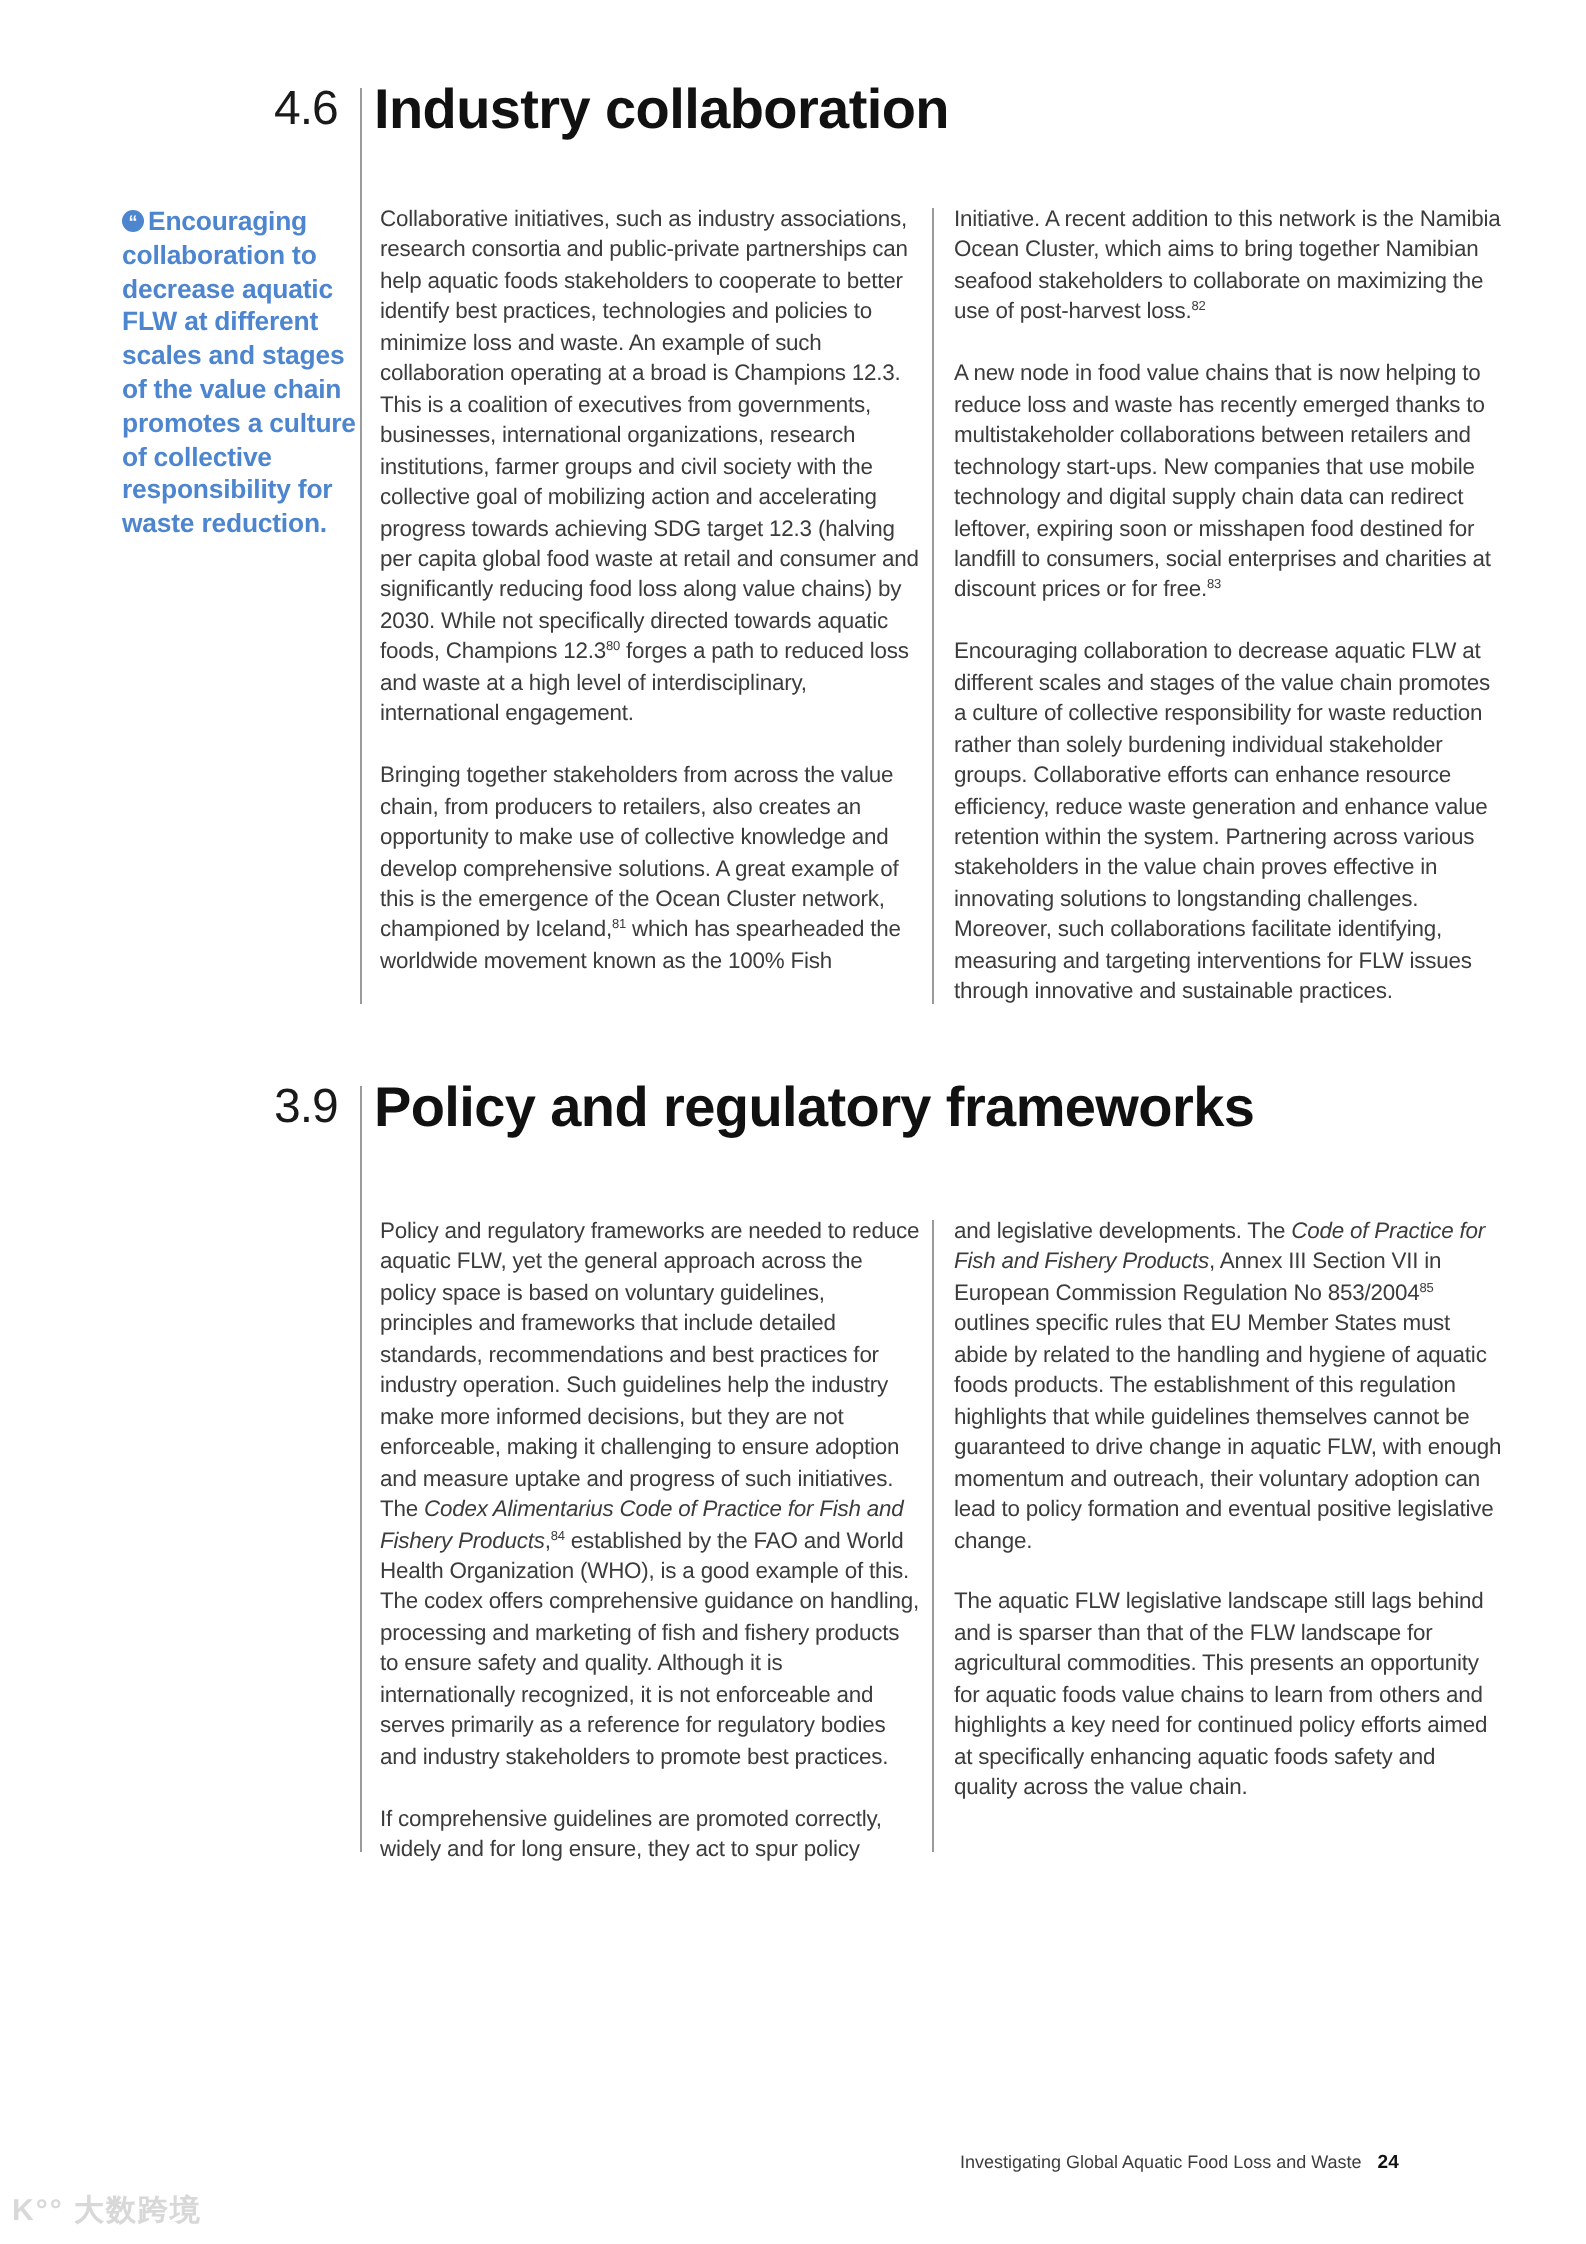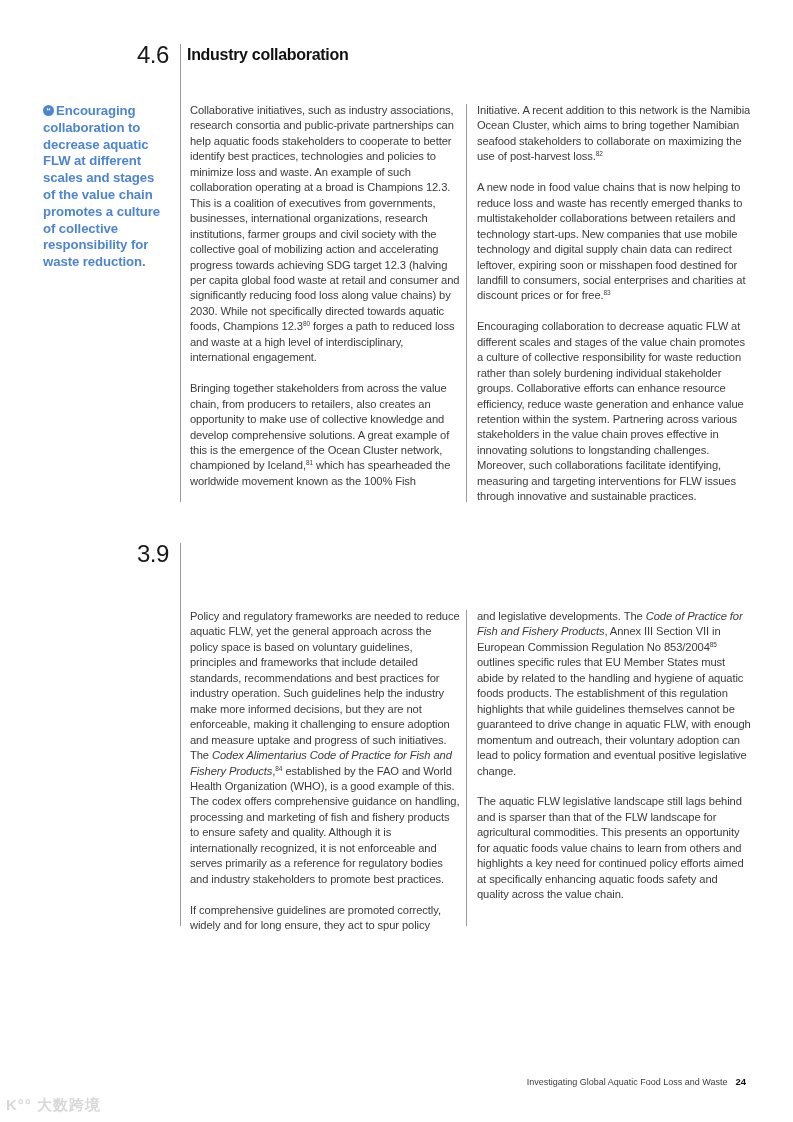--- a/index.html
+++ b/index.html
@@ -10,46 +10,46 @@
   .section-head {
     position: absolute; left: 0; width: 793px; height: 40px; padding-left: 24px;
   }
   .sec-num {
     position: absolute; left: 137px; top: 0;
     font-size: 24px; font-weight: normal; color: #1a1a1a;
     letter-spacing: -0.5px; line-height: 34px;
   }
   .sec-title {
     position: absolute; left: 187px; top: 0;
-    font-size: 16px; font-weight: bold; color: #111111;
+    font-size: 28px; font-weight: bold; color: #111111;
     letter-spacing: -0.3px; line-height: 34px; white-space: nowrap;
   }
   .vline {
     position: absolute; width: 1px; background: #9a9a9a;
   }
   .col {
     position: absolute; font-size: 11.2px; line-height: 15.45px; color: #3c3c3c;
     letter-spacing: -0.1px;
   }
   .col p { margin: 0 0 15.45px 0; }
   .col p:last-child { margin-bottom: 0; }
   .col sup { font-size: 6.5px; vertical-align: 4px; line-height: 0; }
   .col i { font-style: italic; }
   .pullquote {
-    position: absolute; left: 43px; top: 103px; width: 124px;
+    position: absolute; left: 61px; top: 103px; width: 124px;
     font-size: 13.2px; font-weight: bold; line-height: 16.8px; color: #4d86cf;
     letter-spacing: -0.1px;
   }
   .quote-icon {
     display: inline-block; width: 11px; height: 11px; border-radius: 50%;
     background: #4d86cf; color: #fff; font-size: 9px; line-height: 13px;
     text-align: center; vertical-align: 1px; margin-right: 2px; font-weight: bold;
   }
   .footer {
-    position: absolute; top: 1076px; left: 480px; width: 266px; text-align: right;
+    position: absolute; top: 1076px; left: 480px; width: 266px; 
     font-size: 9px; color: #3c3c3c; white-space: nowrap;
   }
   .footer .pg { font-weight: bold; color: #111; margin-left: 8px; font-size: 9.5px; }
   .watermark {
     position: absolute; left: 6px; top: 1096px; font-size: 15px; color: #d8d8d8;
     font-weight: bold; letter-spacing: 1px; white-space: nowrap;
   }
 </style>
 </head>
 <body>
@@ -70,20 +70,21 @@
     <p><span>Bringing together stakeholders from across the value chain, from producers to retailers, also creates an opportunity to make use of collective knowledge and develop comprehensive solutions. A great example of this is the emergence of the Ocean Cluster network, championed by Iceland,</span><sup>81</sup><span> which has spearheaded the worldwide movement known as the 100% Fish</span></p>
   </div>
 <div class="col" style="left:477px; top:103px; width:274px;">
     <p><span>Initiative. A recent addition to this network is the Namibia Ocean Cluster, which aims to bring together Namibian seafood stakeholders to collaborate on maximizing the use of post-harvest loss.</span><sup>82</sup></p>
     <p><span>A new node in food value chains that is now helping to reduce loss and waste has recently emerged thanks to multistakeholder collaborations between retailers and technology start-ups. New companies that use mobile technology and digital supply chain data can redirect leftover, expiring soon or misshapen food destined for landfill to consumers, social enterprises and charities at discount prices or for free.</span><sup>83</sup></p>
     <p><span>Encouraging collaboration to decrease aquatic FLW at different scales and stages of the value chain promotes a culture of collective responsibility for waste reduction rather than solely burdening individual stakeholder groups. Collaborative efforts can enhance resource efficiency, reduce waste generation and enhance value retention within the system. Partnering across various stakeholders in the value chain proves effective in innovating solutions to longstanding challenges. Moreover, such collaborations facilitate identifying, measuring and targeting interventions for FLW issues through innovative and sustainable practices.</span></p>
   </div>
 
 <div class="section-head" style="top:537px;">
   <span class="sec-num">3.9</span>
+  <span class="sec-title">Policy and regulatory frameworks</span>
 </div>
 <div class="vline" style="left:180px; top:543px; height:383px;"></div>
 <div class="vline" style="left:466px; top:610px; height:316px;"></div>
 
 <div class="col" style="left:190px; top:609px; width:270px;">
     <p><span>Policy and regulatory frameworks are needed to reduce aquatic FLW, yet the general approach across the policy space is based on voluntary guidelines, principles and frameworks that include detailed standards, recommendations and best practices for industry operation. Such guidelines help the industry make more informed decisions, but they are not enforceable, making it challenging to ensure adoption and measure uptake and progress of such initiatives. The </span><i>Codex Alimentarius Code of Practice for Fish and Fishery Products</i><span>,</span><sup>84</sup><span> established by the FAO and World Health Organization (WHO), is a good example of this. The codex offers comprehensive guidance on handling, processing and marketing of fish and fishery products to ensure safety and quality. Although it is internationally recognized, it is not enforceable and serves primarily as a reference for regulatory bodies and industry stakeholders to promote best practices.</span></p>
     <p><span>If comprehensive guidelines are promoted correctly, widely and for long ensure, they act to spur policy</span></p>
   </div>
 <div class="col" style="left:477px; top:609px; width:274px;">
     <p><span>and legislative developments. The </span><i>Code of Practice for Fish and Fishery Products</i><span>, Annex III Section VII in European Commission Regulation No 853/2004</span><sup>85</sup><span> outlines specific rules that EU Member States must abide by related to the handling and hygiene of aquatic foods products. The establishment of this regulation highlights that while guidelines themselves cannot be guaranteed to drive change in aquatic FLW, with enough momentum and outreach, their voluntary adoption can lead to policy formation and eventual positive legislative change.</span></p>

